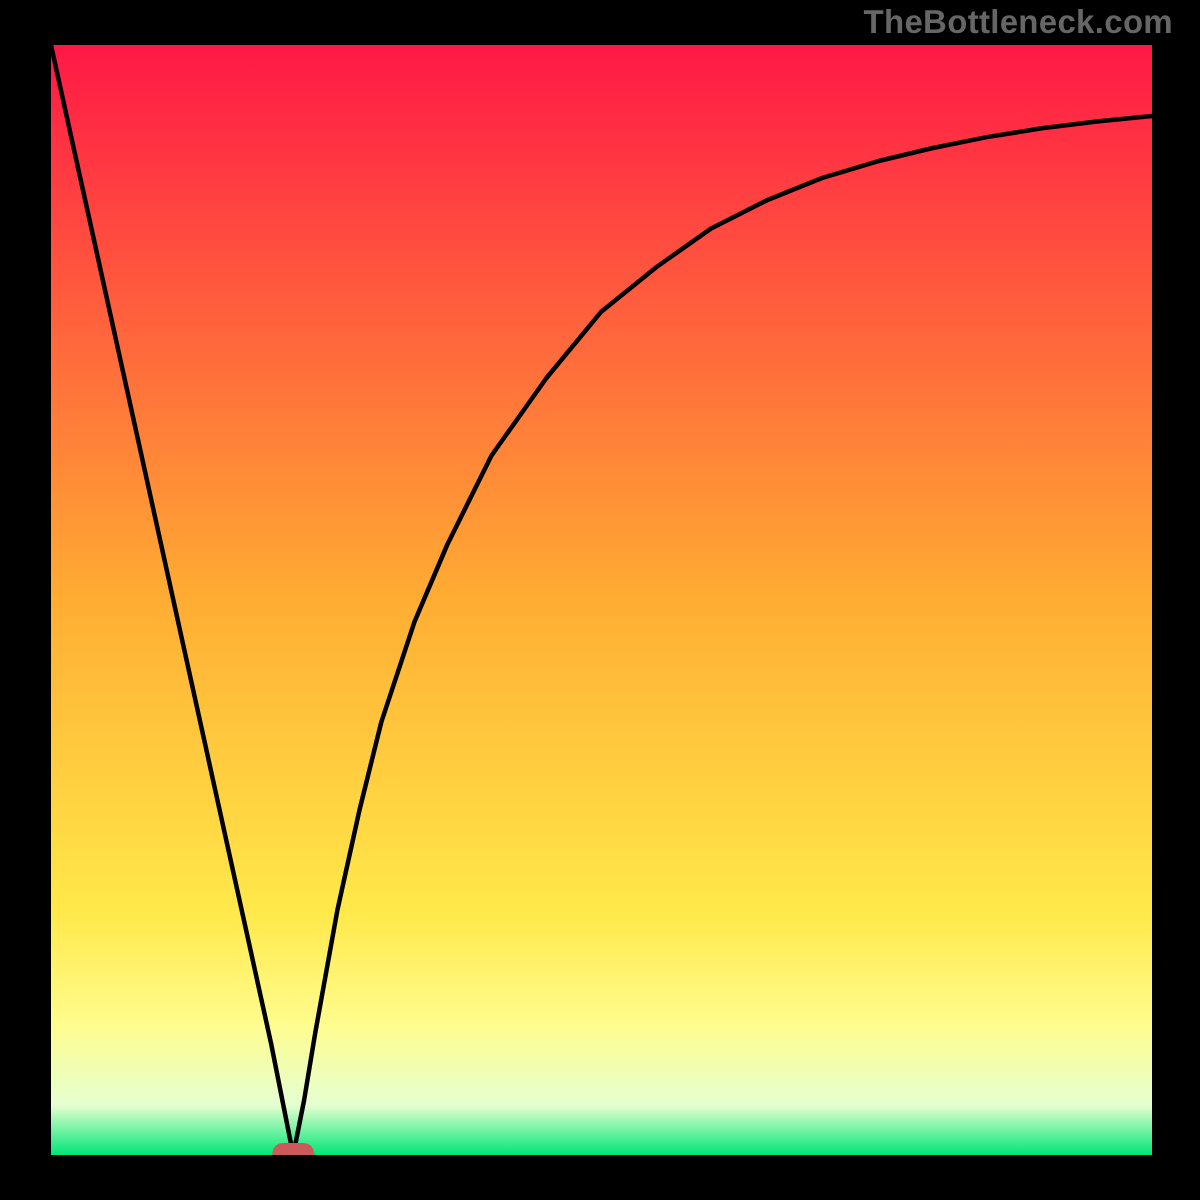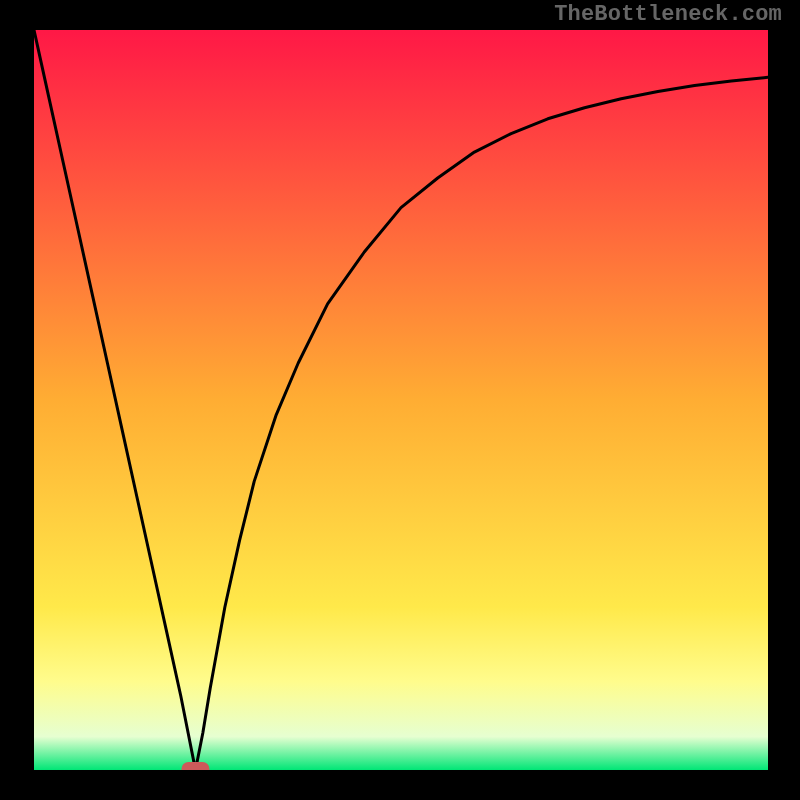--- a/index.html
+++ b/index.html
@@ -9,21 +9,20 @@
     height: 800px;
     background: #000;
     overflow: hidden;
     font-family: Arial, Helvetica, sans-serif;
   }
   .frame {
     position: relative;
     width: 800px;
     height: 800px;
     background: #000;
-    font-family: Liberation Mono, monospace;
   }
   .attribution {
     position: absolute;
     top: 2px;
     right: 18px;
     color: #666;
     font-size: 22px;
     font-weight: 600;
     letter-spacing: 0.2px;
     z-index: 5;

